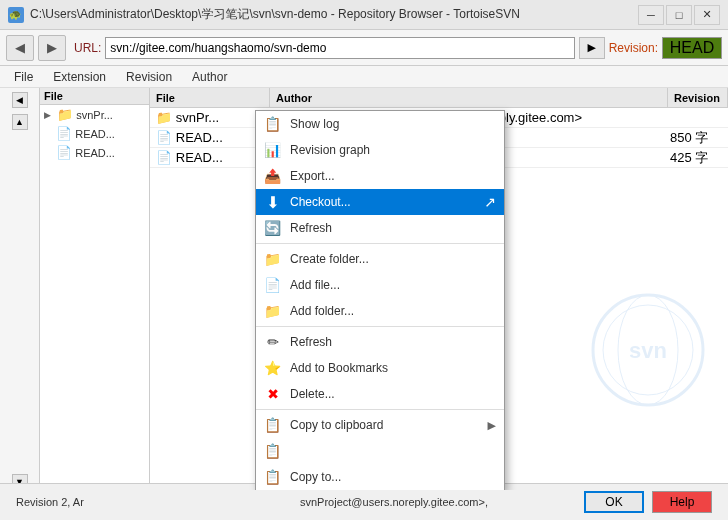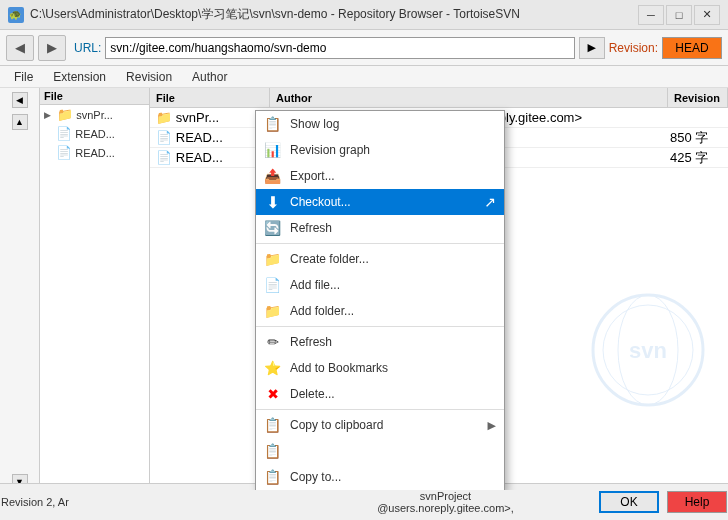--- a/index.html
+++ b/index.html
@@ -74,21 +74,21 @@
       display: flex;
       align-items: center;
       justify-content: center;
       cursor: pointer;
       color: #555;
       font-size: 13px;
       border-radius: 2px;
     }
     .url-label {
       font-size: 12px;
-      color: #0369a1;
+      color: #7f1d1d;
       margin-left: 4px;
     }
     .url-input {
       flex: 1;
       height: 22px;
       border: 1px solid #999;
       padding: 0 4px;
       font-size: 12px;
       background: white;
     }
@@ -105,22 +105,22 @@
     }
     .revision-label {
       font-size: 12px;
       color: #c2410c;
     }
     .revision-input {
       width: 60px;
       height: 22px;
       border: 1px solid #999;
       padding: 0 4px;
-      font-size: 12px;
-      background: #f97316;
+      font-size: 16px;
+      background: #4d7c0f;
       text-align: center;
     }
 
     
     .menu-bar {
       background: #f5f5f5;
       height: 22px;
       display: flex;
       align-items: center;
       border-bottom: 1px solid #ddd;
@@ -306,21 +306,21 @@
     .status-bar {
       position: absolute;
       bottom: 0;
       left: 0;
       right: 0;
       height: 37px;
       background: #f0f0f0;
       border-top: 1px solid #ccc;
       display: flex;
       align-items: center;
-      padding: 0 1px;
+      padding: 0 16px;
       gap: 8px;
     }
     .status-text {
       font-size: 11px;
       color: #333;
       flex: 1;
     }
     .status-project {
       font-size: 11px;
       color: #333;
@@ -518,19 +518,19 @@
 </div>
 
 <div class="h-scroll">
   <div class="scroll-btn">◀</div>
   <div class="scroll-track"></div>
   <div class="scroll-btn">▶</div>
 </div>
 
 <div class="status-bar">
   <span class="status-text">Revision 2, Ar</span>
-  <div style="flex:1; display:flex; flex-direction:column; align-items:center;">
+  <div style="flex:1; display:flex; align-items:center;">
     <span class="status-project">svnProject</span>
     <span class="status-project">@users.noreply.gitee.com&gt;,</span>
   </div>
   <div class="status-btn primary">OK</div>
   <div class="status-btn">Help</div>
 </div>
 
 </body></html>

